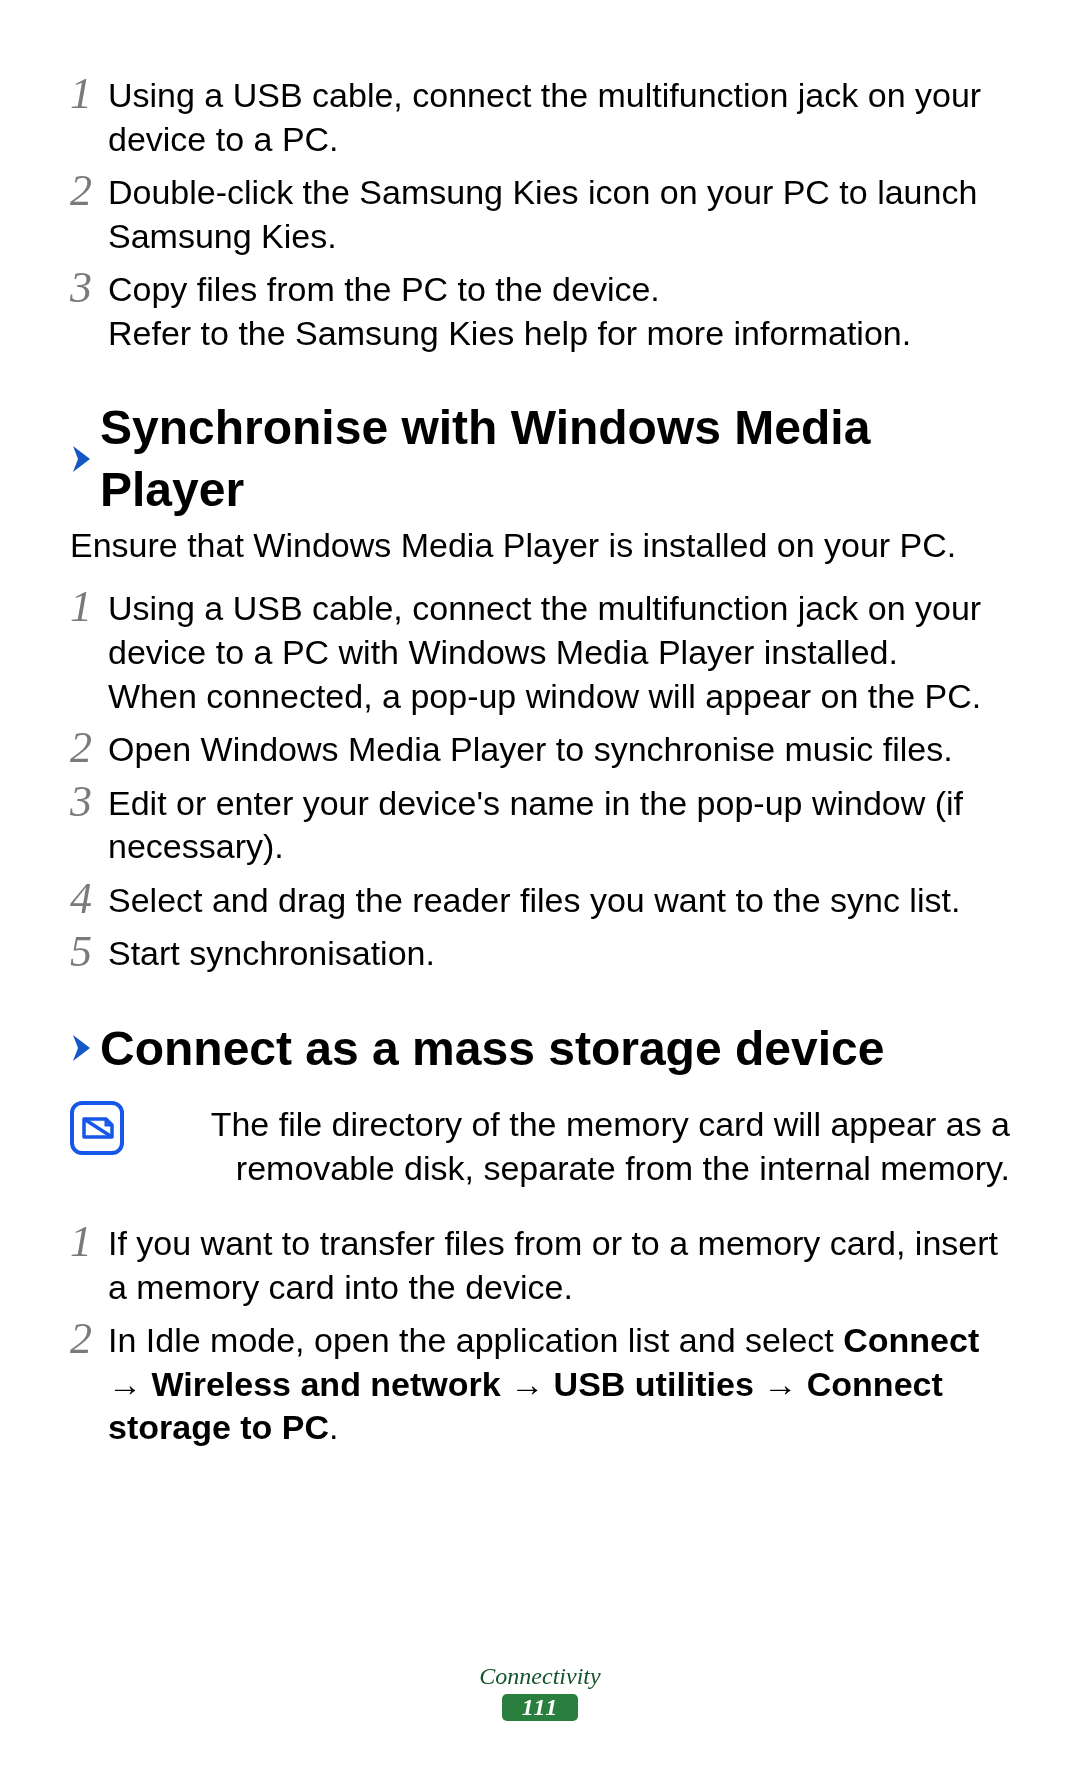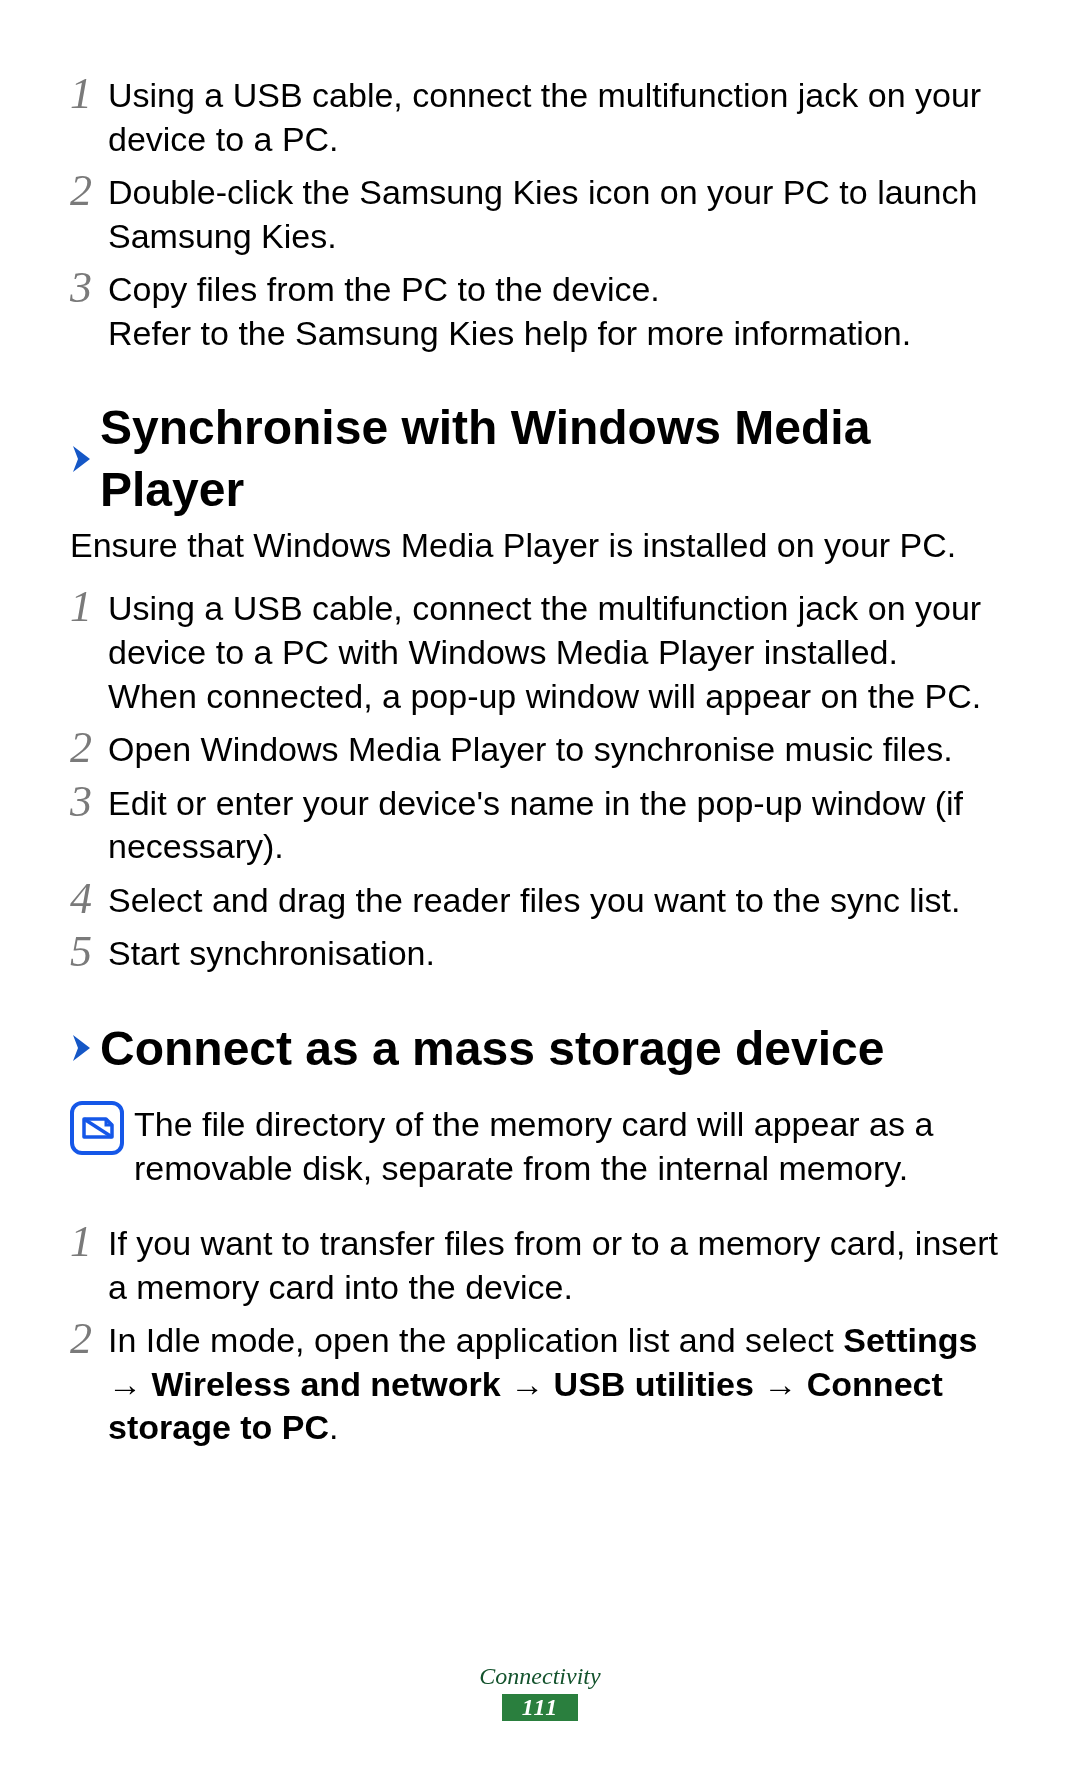--- a/index.html
+++ b/index.html
@@ -74,20 +74,21 @@
     flex: 0 0 54px;
     width: 54px;
     margin-right: 10px;
   }
   .note-icon svg {
     display: block;
   }
   .note-text {
     flex: 1;
     padding-top: 2px;
+    text-align: right;
   }
   .bold {
     font-weight: 700;
   }
   .footer {
     position: absolute;
     left: 0;
     right: 0;
     bottom: 50px;
     text-align: center;
@@ -99,21 +100,21 @@
     font-family: "Georgia", "Times New Roman", serif;
   }
   .page-num {
     display: inline-block;
     background: #2a7f3e;
     color: #fff;
     font-style: italic;
     font-family: "Georgia", "Times New Roman", serif;
     font-size: 24px;
     padding: 0 20px;
-    border-radius: 0;
+    border-radius: 5px;
     margin-top: 4px;
     letter-spacing: 1px;
     font-weight: 600;
   }
   .step + .step {
     margin-top: 6px;
   }
   .gap-top-sm { margin-top: 14px; }
 </style>
 </head>
@@ -193,21 +194,21 @@
     </div>
 
     <div class="steps-block">
       <div class="step">
         <div class="step-num">1</div>
         <div class="step-text">If you want to transfer files from or to a memory card, insert a memory card into the device.</div>
       </div>
       <div class="step gap-top-sm">
         <div class="step-num">2</div>
         <div class="step-text">
-          <span>In Idle mode, open the application list and select </span><span class="bold">Settings</span><span class="bold"> → </span><span class="bold">Wireless and network</span><span class="bold"> → </span><span class="bold">USB utilities</span><span class="bold"> → </span><span class="bold">Connect storage to PC</span><span>.</span>
+          <span>In Idle mode, open the application list and select </span><span class="bold">Connect</span><span class="bold"> → </span><span class="bold">Wireless and network</span><span class="bold"> → </span><span class="bold">USB utilities</span><span class="bold"> → </span><span class="bold">Connect storage to PC</span><span>.</span>
         </div>
       </div>
     </div>
 
   </div>
 
   <div class="footer">
     <div class="footer-label">Connectivity</div>
     <div class="page-num">111</div>
   </div>

